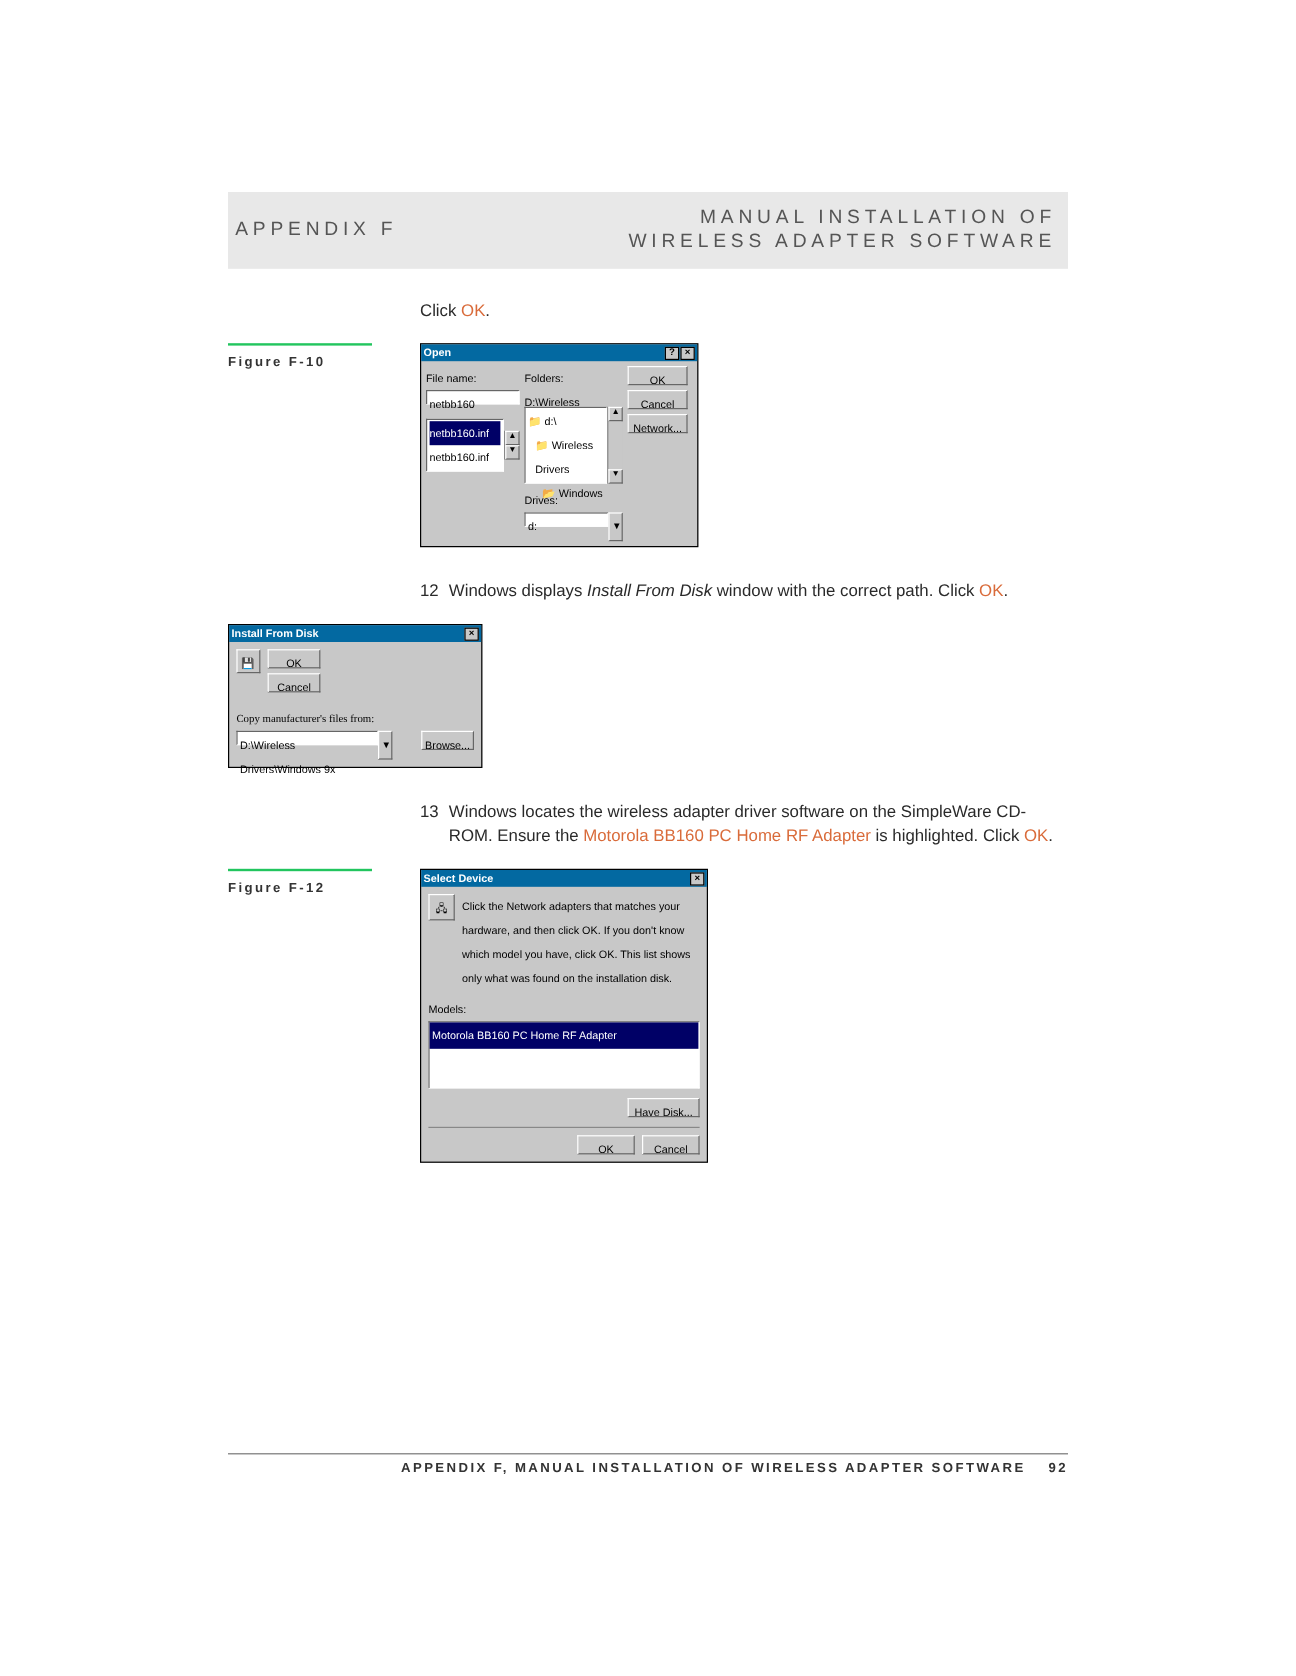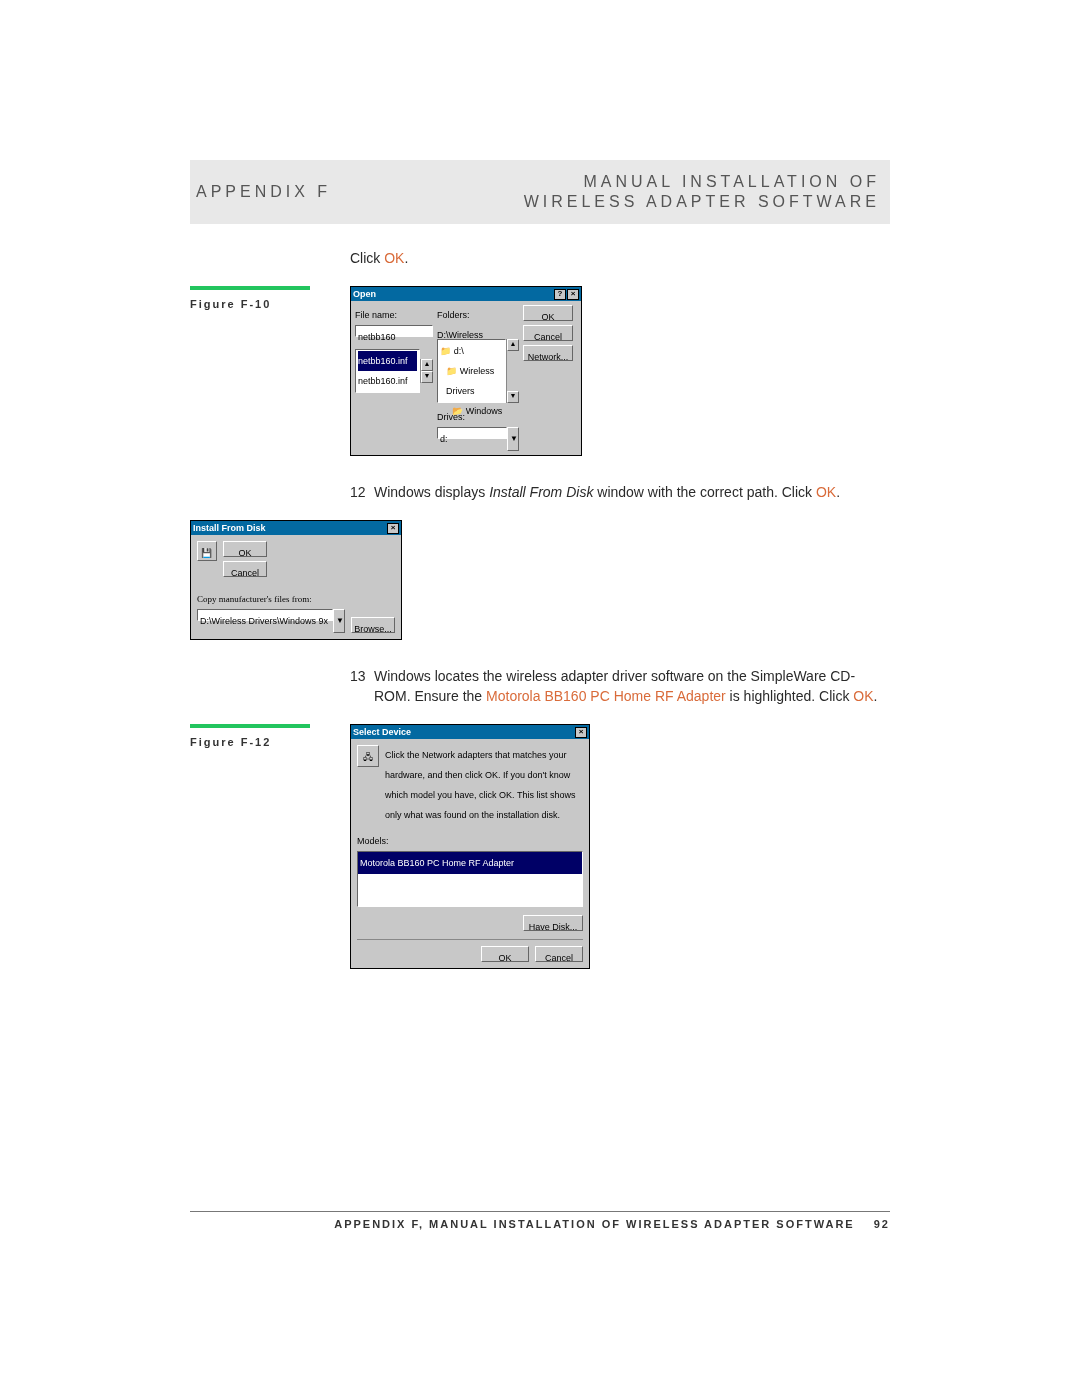--- a/index.html
+++ b/index.html
@@ -44,21 +44,21 @@
     padding-right: 10px;
     box-sizing: border-box;
   }
   .main-col {
     flex: 1;
     font-size: 14px;
     line-height: 20px;
     color: #2a2a2a;
   }
   .fig-label-wrap {
-    border-top: 4px solid #22c55e;
+    border-top: 2px solid #22c55e;
     padding-top: 4px;
     margin-top: 0px;
     width: 120px;
   }
   .fig-label {
     font-size: 11px;
     font-weight: bold;
     letter-spacing: 2px;
     color: #333;
   }
@@ -281,21 +281,21 @@
         </div>
         <div style="padding:6px;">
           <div style="display:flex; gap:6px;">
             <div style="width:20px;height:20px;" class="btn3d">💾</div>
             <div style="width:44px; display:flex; flex-direction:column; gap:4px;">
               <div class="btn3d" style="height:16px;">OK</div>
               <div class="btn3d" style="height:16px;">Cancel</div>
             </div>
           </div>
           <div style="margin-top:12px;font-family:Liberation Serif, serif;">Copy manufacturer's files from:</div>
-          <div style="display:flex; gap:6px; align-items:flex-end;">
+          <div style="display:flex; gap:24px; align-items:flex-start;">
             <div class="combo" style="flex:1;">
               <div class="inset field" style="height:12px; padding:1px 2px;">D:\Wireless Drivers\Windows 9x</div>
               <div class="btn3d drop">▼</div>
             </div>
             <div class="btn3d" style="width:44px;height:16px;">Browse...</div>
           </div>
         </div>
       </div>
     </div>
   </div>

